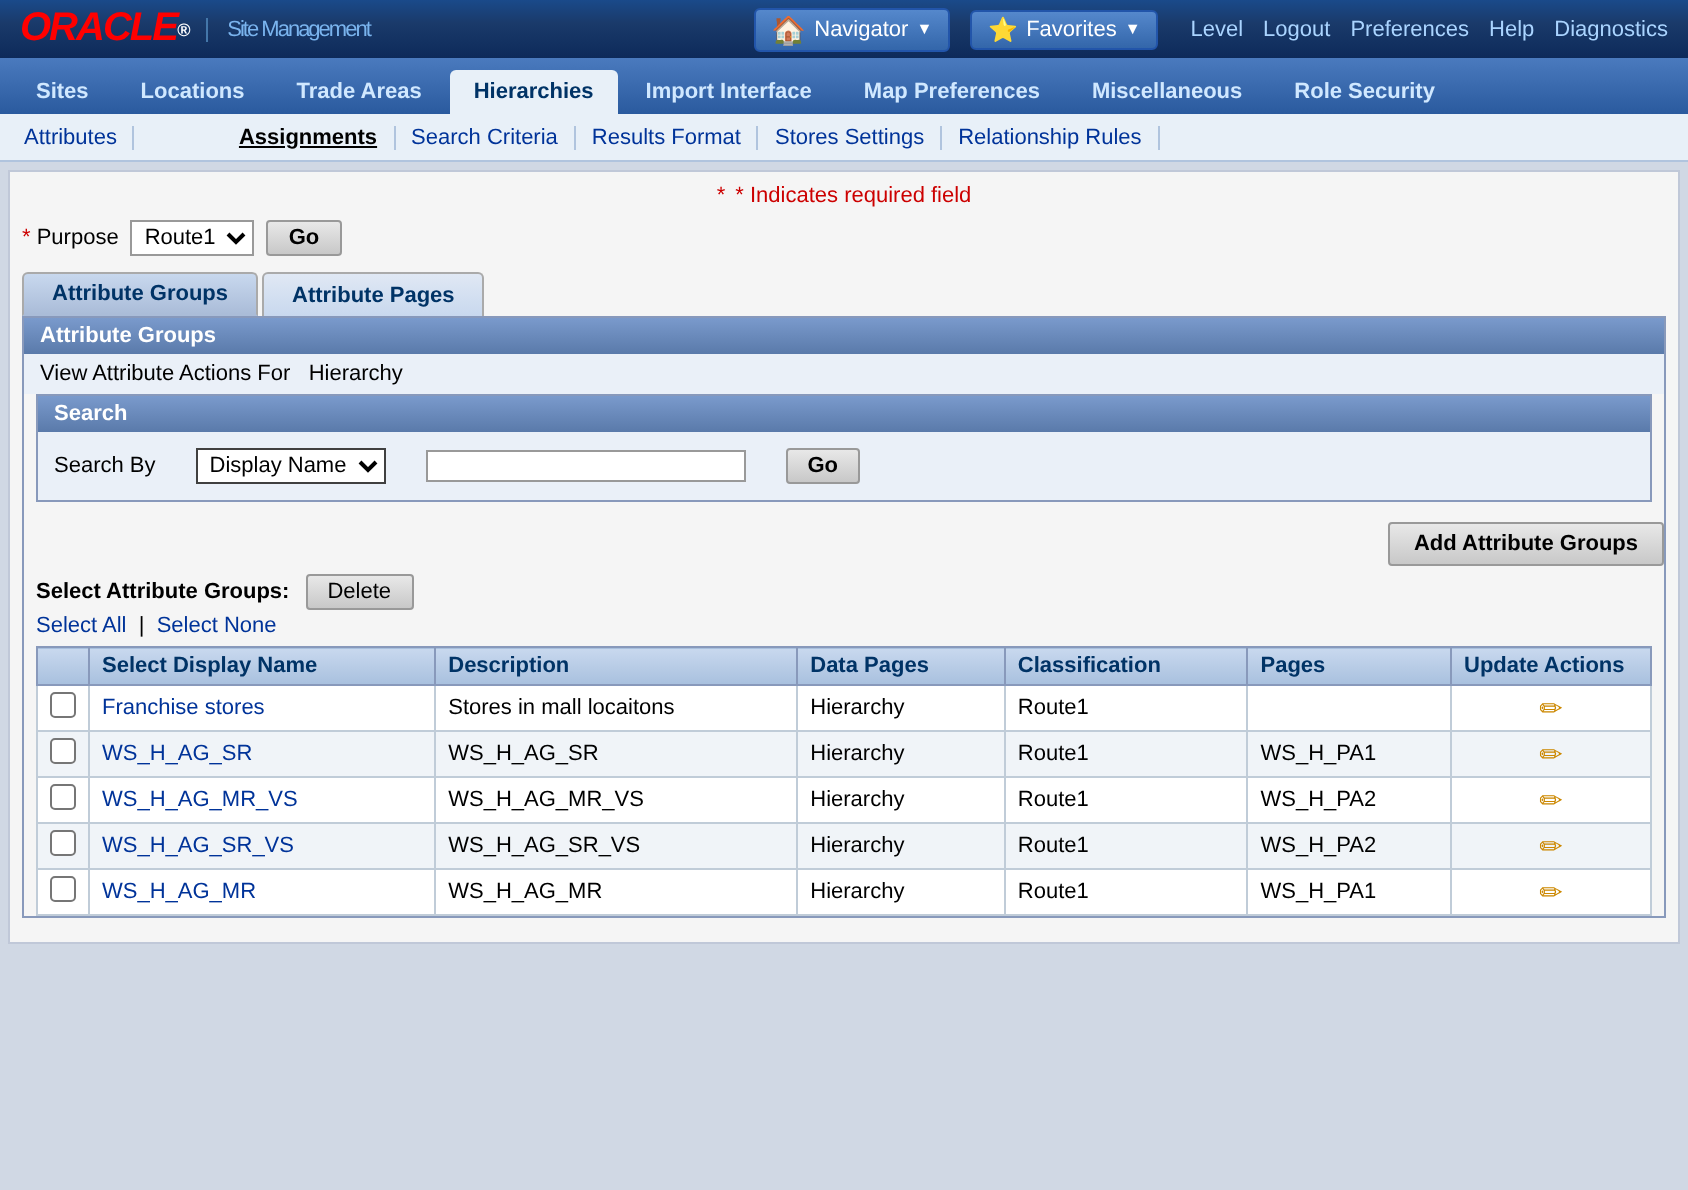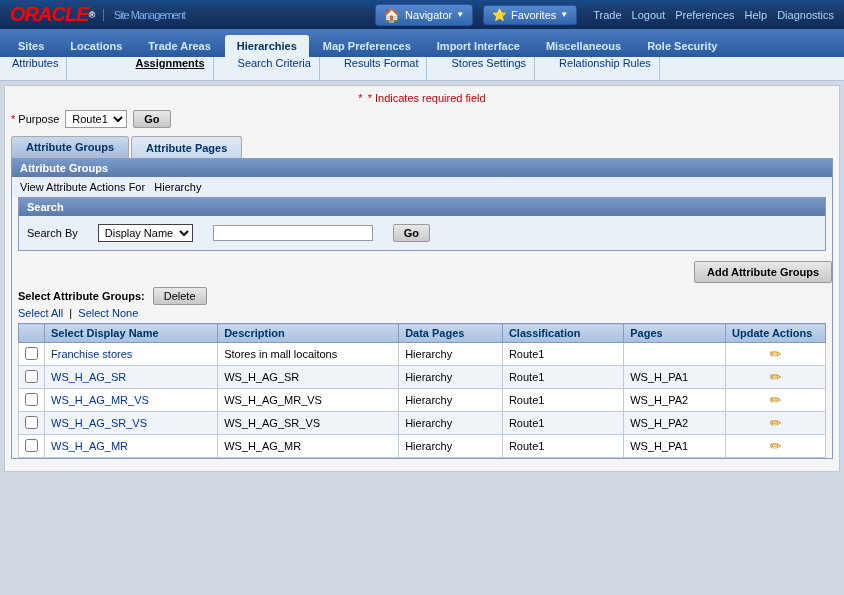--- a/index.html
+++ b/index.html
@@ -74,22 +74,23 @@
       background: #e8f0f8;
       color: #003366;
     }
 
     
     .sub-nav {
       background: #e8f0f8;
       border-bottom: 1px solid #b0c4de;
       height: 24px;
       display: flex;
+      align-items: center;
       padding: 0 12px;
-      gap: 16px;
+      gap: 0;
     }
     .sub-nav-item {
       font-size: 11px;
       color: #003399;
       cursor: pointer;
       text-decoration: none;
       padding: 0 8px;
       border-right: 1px solid #b0c4de;
     }
     .sub-nav-item:first-child { padding-left: 0; }
@@ -301,36 +302,36 @@
       <span style="font-size:14px;">🏠</span>
       <span>Navigator</span>
       <span class="arrow">▼</span>
     </div>
     <div class="nav-dropdown" style="margin-left:6px;">
       <span style="font-size:12px;">⭐</span>
       <span>Favorites</span>
       <span class="arrow">▼</span>
     </div>
     <div style="margin-left:12px;display:flex;gap:10px;">
-      <a class="header-nav-item">Trade</a>
+      <a class="header-nav-item">Level</a>
       <a class="header-nav-item">Logout</a>
       <a class="header-nav-item">Preferences</a>
       <a class="header-nav-item">Help</a>
       <a class="header-nav-item">Diagnostics</a>
     </div>
   </div>
 </div>
 
 <div class="nav-bar">
   <button class="nav-tab">Sites</button>
   <button class="nav-tab">Locations</button>
   <button class="nav-tab">Trade Areas</button>
   <button class="nav-tab active">Hierarchies</button>
+  <button class="nav-tab">Import Interface</button>
   <button class="nav-tab">Map Preferences</button>
-  <button class="nav-tab">Import Interface</button>
   <button class="nav-tab">Miscellaneous</button>
   <button class="nav-tab">Role Security</button>
 </div>
 
 <div class="sub-nav">
   <a class="sub-nav-item">Attributes</a>
   <a class="sub-nav-item active">Assignments</a>
   <a class="sub-nav-item">Search Criteria</a>
   <a class="sub-nav-item">Results Format</a>
   <a class="sub-nav-item">Stores Settings</a>

